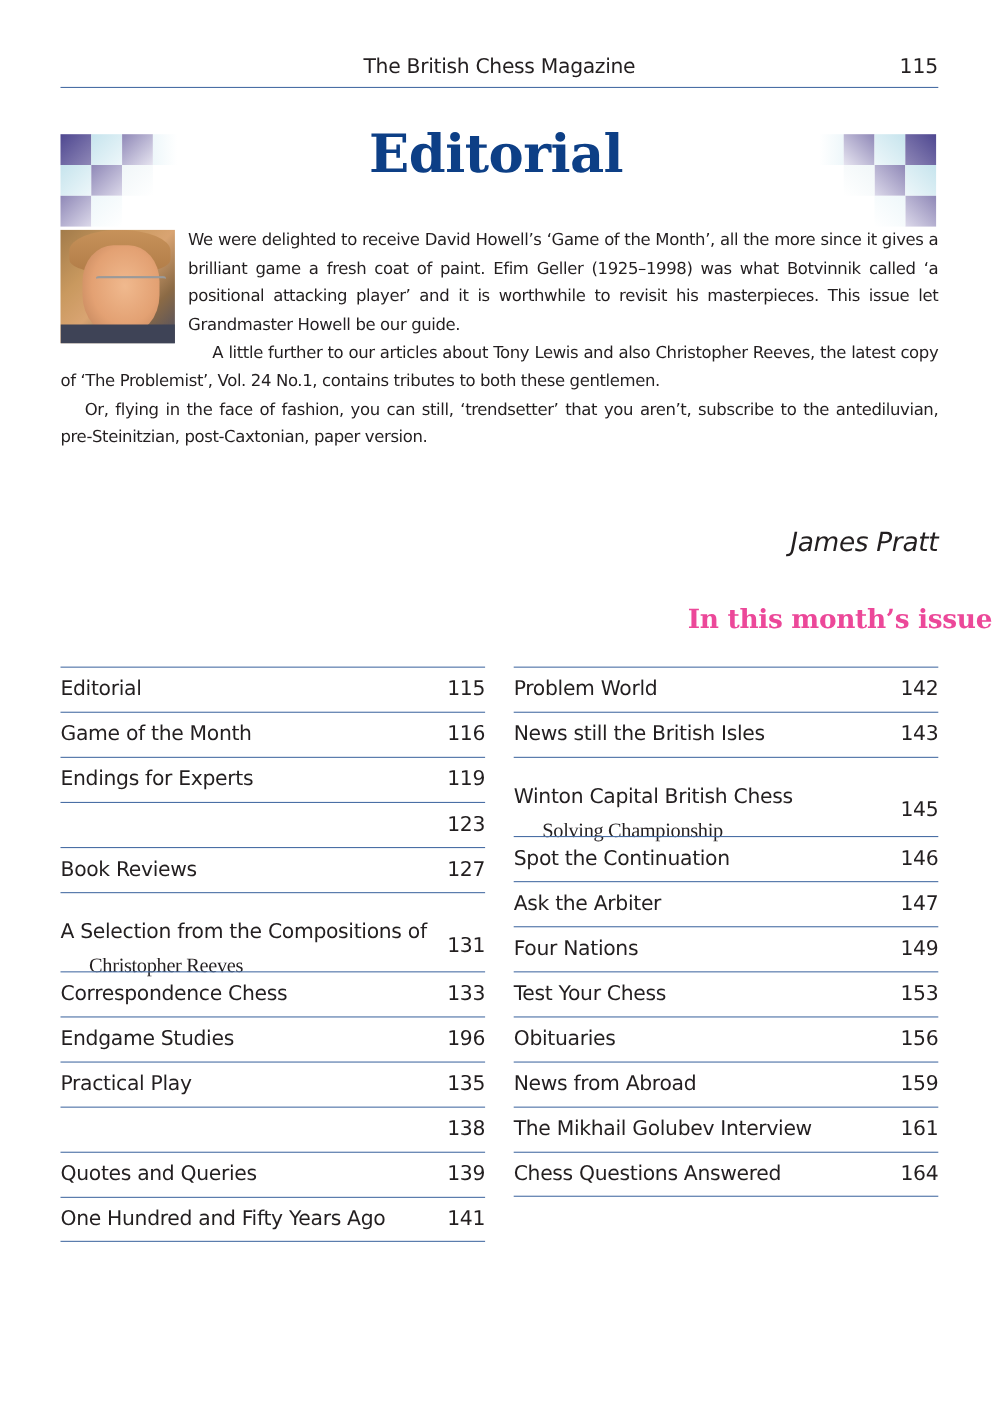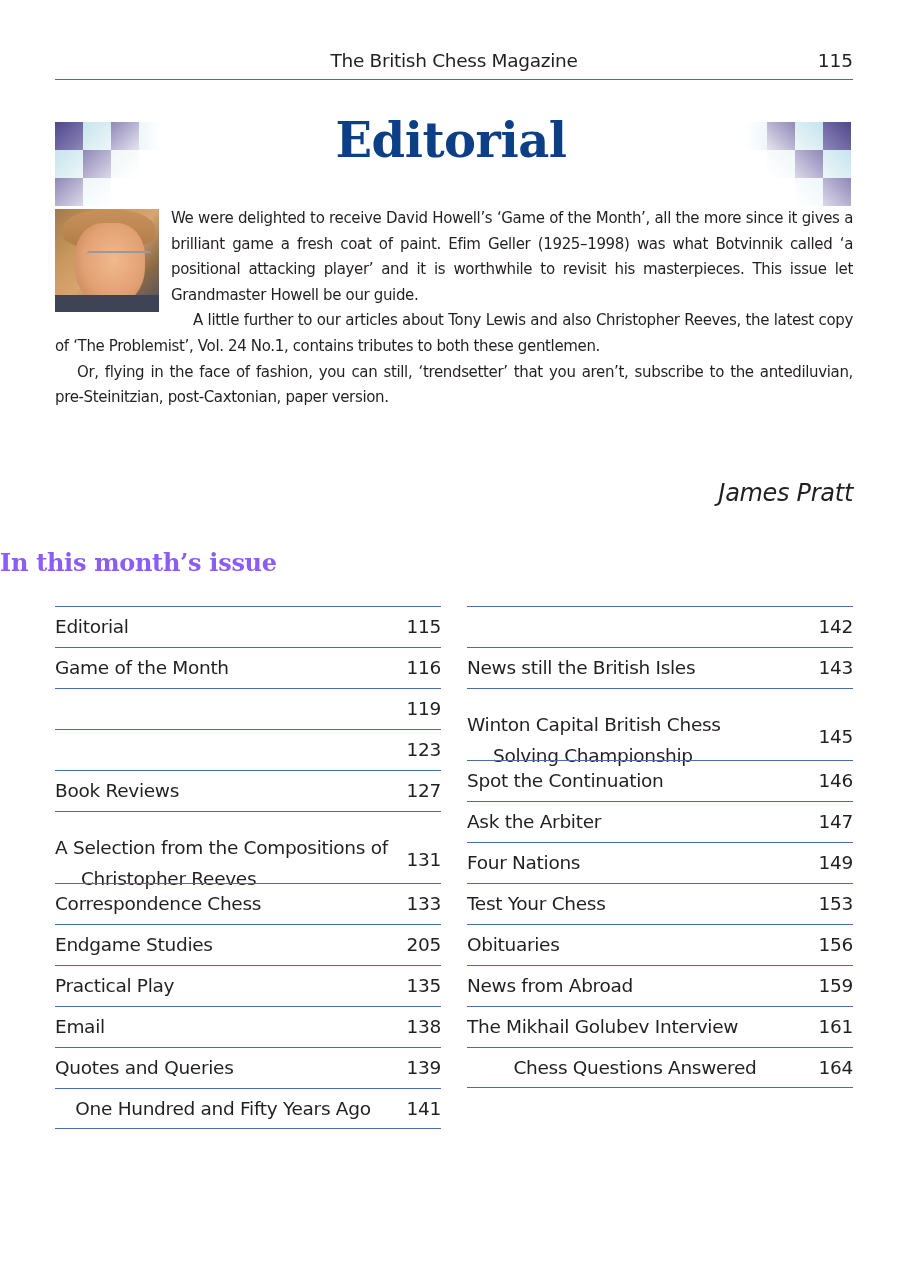--- a/index.html
+++ b/index.html
@@ -22,29 +22,29 @@
     .portrait .hair { position: absolute; left: 8px; top: 0; width: 92px; height: 38px; border-radius: 50% 50% 30% 30%; background: linear-gradient(180deg, #c7925a 0%, #b27d48 100%); }
     .portrait .glasses { position: absolute; left: 32px; top: 42px; width: 64px; height: 14px; border-top: 2px solid #9a9a9a; border-radius: 3px; }
     .portrait .shirt { position: absolute; left: 0; top: 86px; width: 104px; height: 20px; background: #3e4356; }
 
     .body-text { position: absolute; left: 55px; top: 206px; width: 798px; font-size: 15px; line-height: 25.6px; text-align: justify; letter-spacing: -0.35px; }
     .body-text p { margin: 0; }
     .float-spacer { float: left; width: 116px; height: 102px; }
     .indent { text-indent: 22px; }
     .signature { position: absolute; right: 49px; top: 479px; font-style: italic; font-size: 24px; letter-spacing: -0.3px; }
 
-    .contents-heading { position: absolute; left: 0; right: 0; top: 548px; text-align: left; font-family: "DejaVu Serif", serif; font-weight: bold; font-size: 24px; color: #8b5cf6; letter-spacing: -0.3px; }
+    .contents-heading { position: absolute; left: 0; right: 0; top: 548px; text-align: right; font-family: "DejaVu Serif", serif; font-weight: bold; font-size: 24px; color: #ec4899; letter-spacing: -0.3px; }
 
     .toc-col { position: absolute; top: 606px; width: 386px; }
     .toc-left { left: 55px; }
     .toc-right { left: 467px; }
     .toc-row { position: relative; border-top: 1.5px solid #4a6fa5; padding: 7px 0 8px 0; font-size: 18.5px; line-height: 30.5px; letter-spacing: -0.3px; }
-    .toc-row:last-child { border-bottom: 1.5px solid #4a6fa5; text-align: center; }
+    .toc-row:last-child { border-bottom: 1.5px solid #4a6fa5; }
     .toc-row .label { display: block; padding-right: 50px; }
-    .toc-row .label-cont { display: block; padding-left: 26px; padding-right: 50px; }
+    .toc-row .label-cont { display: block; padding-left: 26px; padding-right: 50px; font-family: Liberation Serif, serif; }
     .toc-row .page { position: absolute; right: 0; bottom: 8px; line-height: 30.5px; }
     .toc-row.single { height: 41px; padding-top: 5px; }
     .toc-row.single .page { bottom: auto; top: 5px; }
     .toc-row.double { height: 72px; padding-top: 21px; }
   </style>
 </head>
 <body>
 
 <div class="running-head">
   <div class="running-title">The British Chess Magazine</div>
@@ -98,62 +98,63 @@
 <div class="toc-col toc-left">
   <div class="toc-row single">
       <span class="label">Editorial</span>
       <span class="page">115</span>
     </div>
   <div class="toc-row single">
       <span class="label">Game of the Month</span>
       <span class="page">116</span>
     </div>
   <div class="toc-row single">
+      <span class="label">Endings for Experts</span>
       <span class="page">119</span>
     </div>
   <div class="toc-row single">
       <span class="page">123</span>
     </div>
   <div class="toc-row single">
       <span class="label">Book Reviews</span>
       <span class="page">127</span>
     </div>
   <div class="toc-row double">
       <span class="label">A Selection from the Compositions of</span>
       <span class="label-cont">Christopher Reeves</span>
       <span class="page">131</span>
     </div>
   <div class="toc-row single">
       <span class="label">Correspondence Chess</span>
       <span class="page">133</span>
     </div>
   <div class="toc-row single">
       <span class="label">Endgame Studies</span>
-      <span class="page">205</span>
+      <span class="page">196</span>
     </div>
   <div class="toc-row single">
       <span class="label">Practical Play</span>
       <span class="page">135</span>
     </div>
   <div class="toc-row single">
-      <span class="label">Email</span>
       <span class="page">138</span>
     </div>
   <div class="toc-row single">
       <span class="label">Quotes and Queries</span>
       <span class="page">139</span>
     </div>
   <div class="toc-row single">
       <span class="label">One Hundred and Fifty Years Ago</span>
       <span class="page">141</span>
     </div>
 </div>
 
 <div class="toc-col toc-right">
   <div class="toc-row single">
+      <span class="label">Problem World</span>
       <span class="page">142</span>
     </div>
   <div class="toc-row single">
       <span class="label">News still the British Isles</span>
       <span class="page">143</span>
     </div>
   <div class="toc-row double">
       <span class="label">Winton Capital British Chess</span>
       <span class="label-cont">Solving Championship</span>
       <span class="page">145</span>

